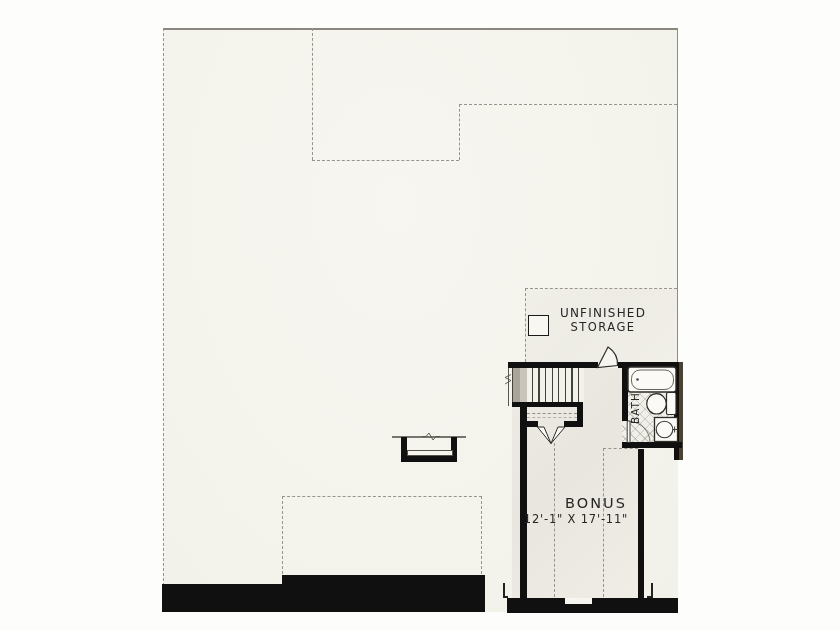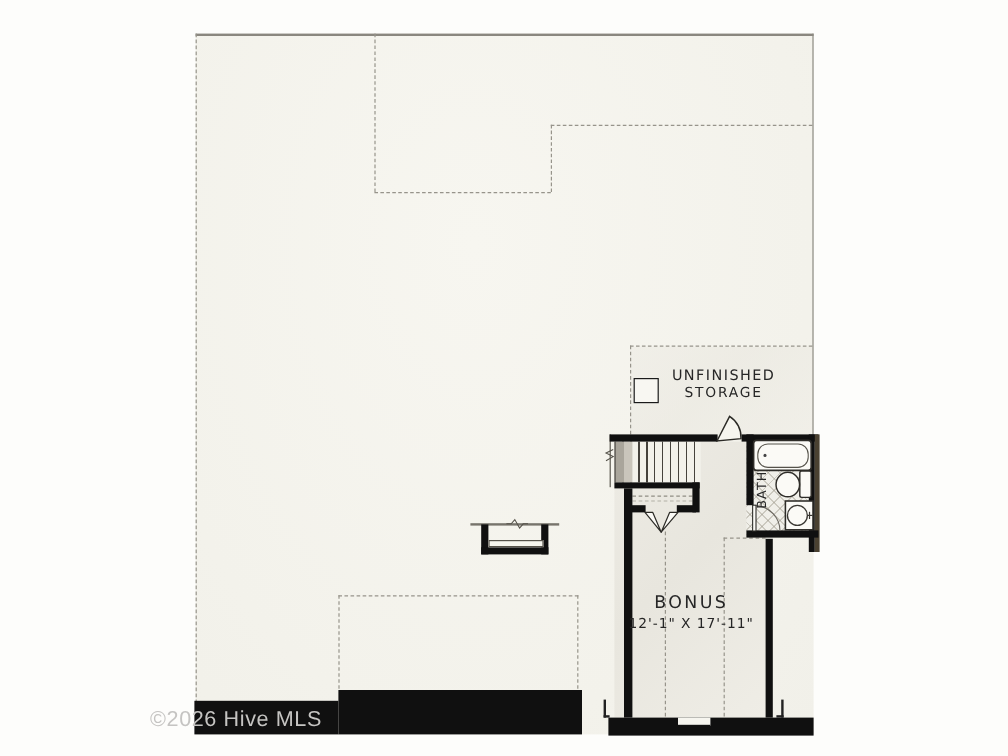--- a/index.html
+++ b/index.html
@@ -108,19 +108,18 @@
     <circle cx="664.5" cy="429.5" r="8.3" fill="none" stroke="#3a3833" stroke-width="1.1"></circle>
     <line x1="672.8" y1="429.5" x2="677.2" y2="429.5" stroke="#3a3833" stroke-width="1"></line>
     <line x1="674.6" y1="426.5" x2="674.6" y2="432.5" stroke="#3a3833" stroke-width="1"></line>
 
     <path d="M511,374.5 l-6,3 l6,3 l-6,3.5" fill="none" stroke="#55524a" stroke-width="0.9"></path>
     <path d="M422,436.5 l4,0 l3,-3.5 l4,7 l3,-3.5 l4,0" fill="none" stroke="#55524a" stroke-width="0.9"></path>
   </svg>
 
   <div class="txt" style="left:548px;top:307px;width:110px;font-size:12px;letter-spacing:1.2px;line-height:13px;">UNFINISHED</div>
   <div class="txt" style="left:548px;top:321px;width:110px;font-size:11.5px;letter-spacing:1.5px;line-height:13px;">STORAGE</div>
-  <div class="txt" style="left:520px;top:495px;width:112px;font-size:14.5px;letter-spacing:2px;">BONUS</div>
+  <div class="txt" style="left:520px;top:495px;width:112px;font-size:14.5px;letter-spacing:2px;padding-left:20px;">BONUS</div>
   <div class="txt" style="left:514px;top:512px;width:124px;font-size:11.5px;letter-spacing:0.8px;">12'-1" X 17'-11"</div>
   <div class="txt" style="left:614px;top:400px;width:42px;height:16px;line-height:16px;font-size:10.5px;letter-spacing:1px;transform:rotate(-90deg);">BATH</div>
 
-  <div class="txt" style="left:125px;top:589px;width:160px;text-align:left;font-size:18px;color:#c5c4c2;font-family:'Liberation Sans',sans-serif;letter-spacing:0.5px;">©2026 Hive MLS</div>
 
 </div>
 
 </body></html>

